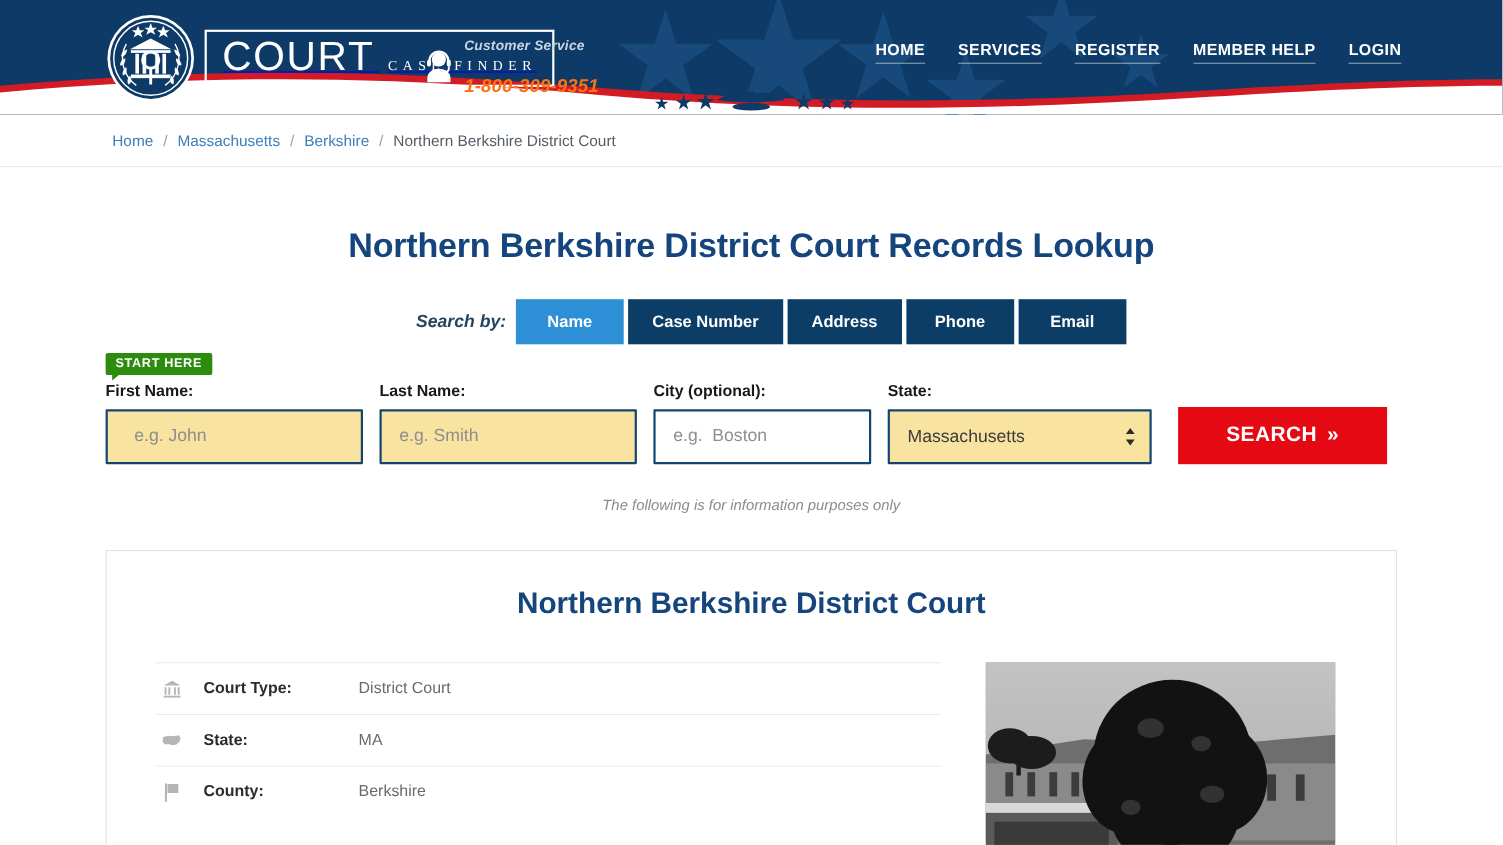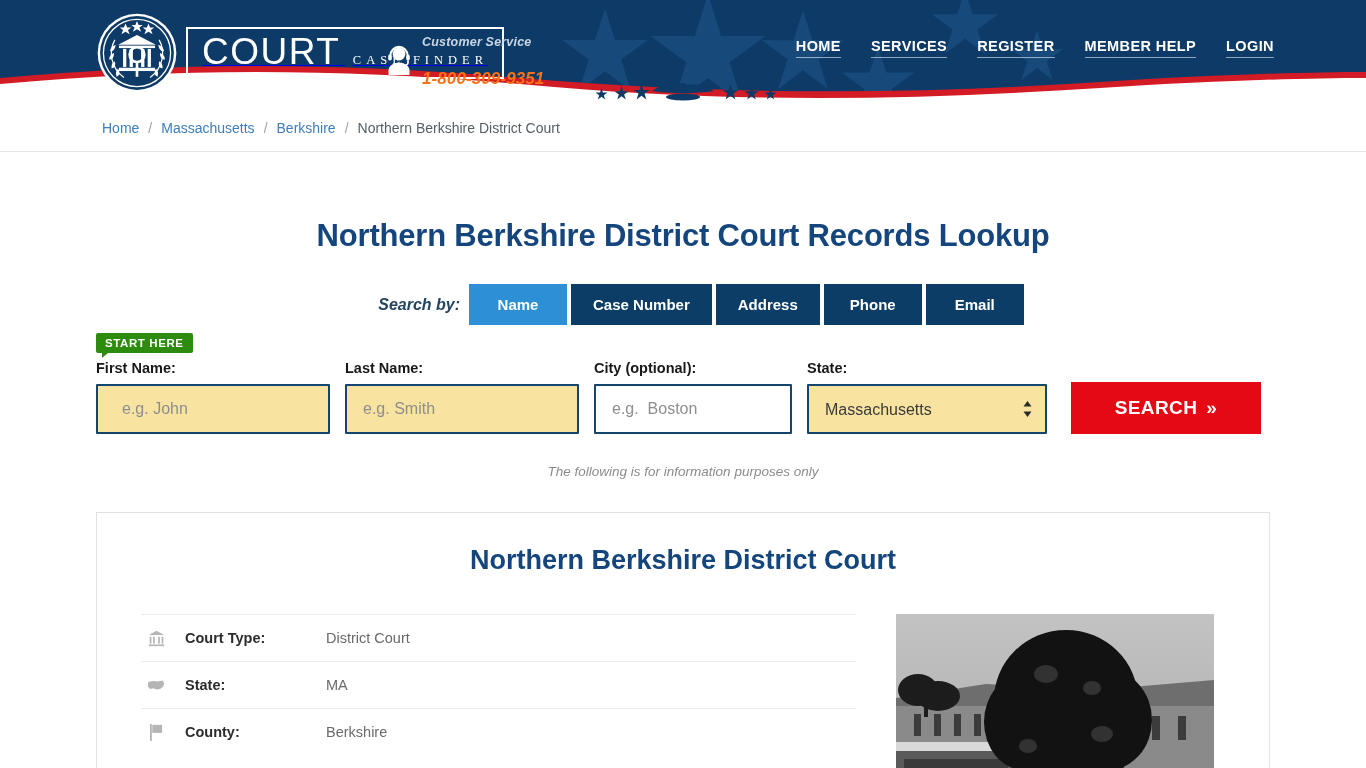--- a/index.html
+++ b/index.html
@@ -113,21 +113,21 @@
     margin-left: 102px;
     display: flex; align-items: center;
     font-size: 14px;
   }
   .crumb-link { color: #3d7ebb; text-decoration: none; cursor: pointer; }
   .crumb-sep { color: #9aa3ab; margin: 0 9px; }
   .crumb-current { color: #555e66; }
 
   
   .page-title {
-    margin: 12px;
+    margin: 0;
     padding-top: 54px;
     text-align: center;
     color: #14457c;
     font-size: 31px;
     font-weight: bold;
     letter-spacing: -.2px;
   }
 
   
   .tabs-row {

